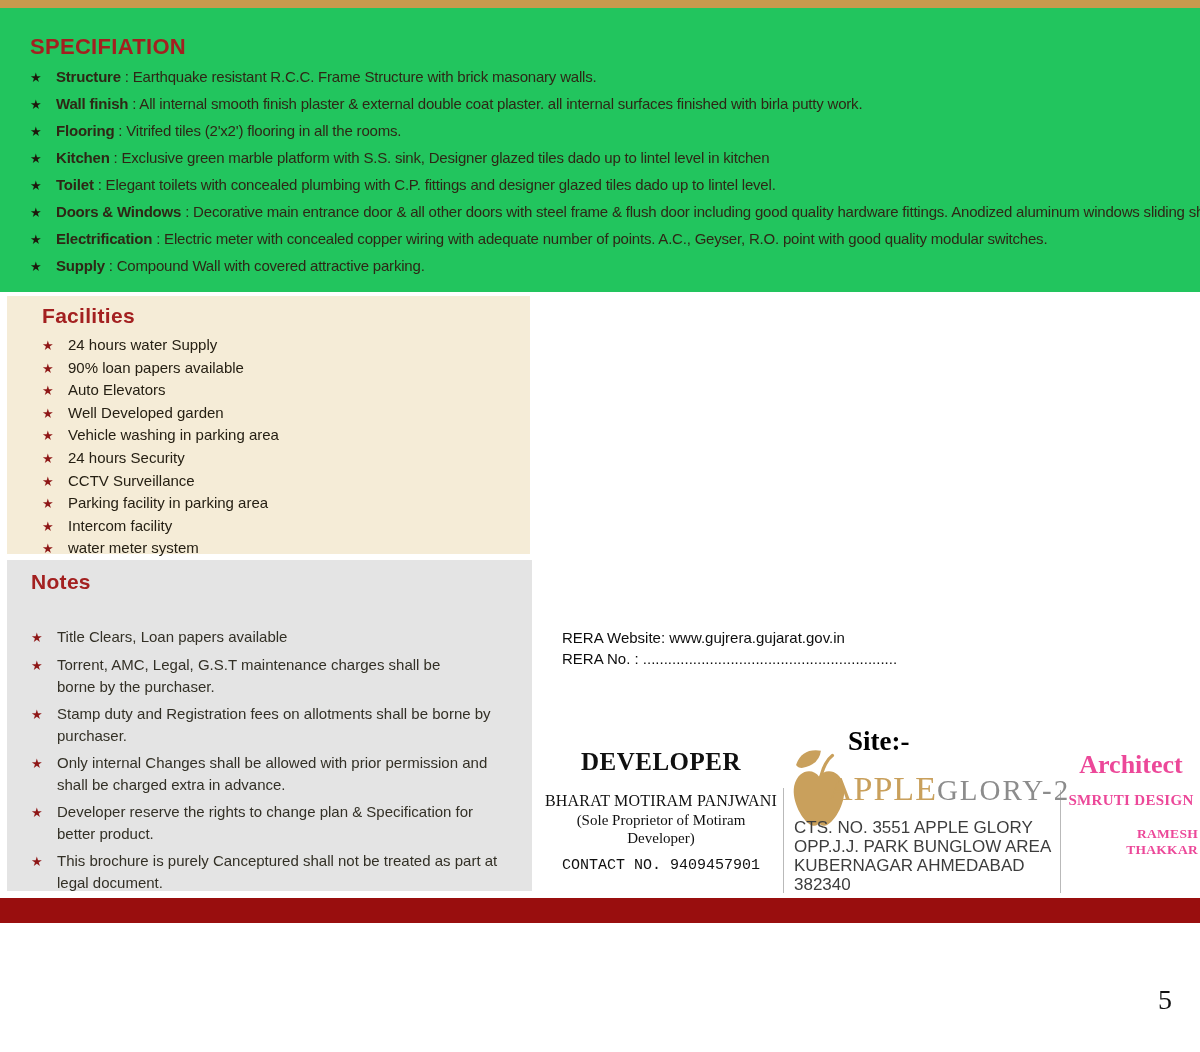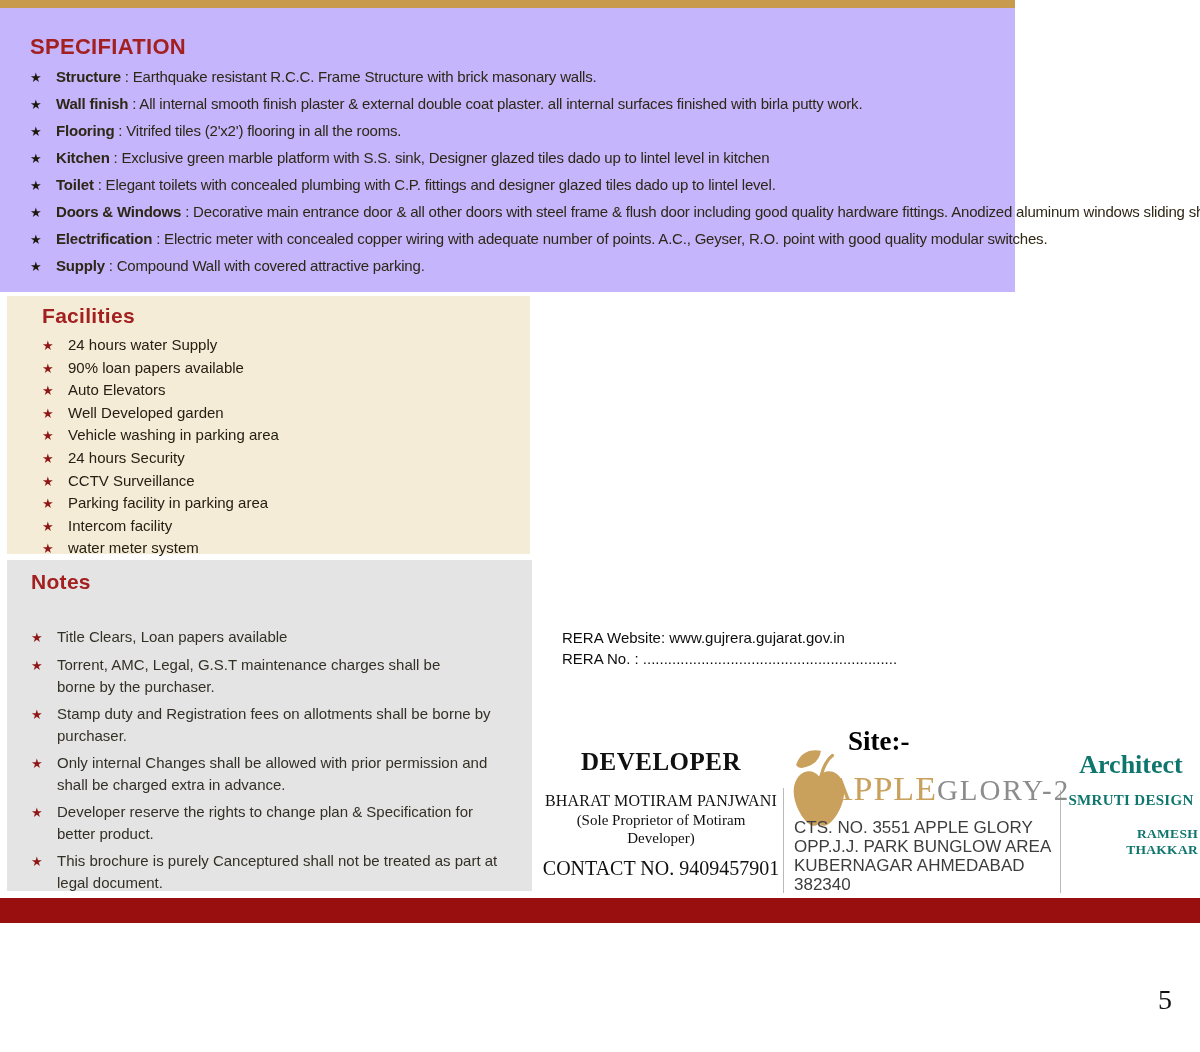--- a/index.html
+++ b/index.html
@@ -1,20 +1,20 @@
 <!DOCTYPE html>
 <html><head>
 <meta charset="utf-8">
 <style>
   html,body{margin:0;padding:0;background:#ffffff;}
   .page{position:relative;width:1200px;height:1052px;background:#ffffff;overflow:hidden;
         font-family:"Liberation Sans", sans-serif;}
 
   
-  .gold-band{position:absolute;left:0;top:0;width:1015px;height:292px;background:#c4b5fd;
+  .gold-band{position:absolute;left:0;top:0;width:1200px;height:292px;background:#22c55e;
              border-top:8px solid #c89a4d;box-sizing:border-box;padding:26px 0 0 30px;}
   .band-title{color:#a32020;font-size:22px;font-weight:bold;letter-spacing:.3px;margin:0 0 8px 0;}
   .spec-list .row{display:flex;align-items:baseline;height:27px;white-space:nowrap;
                   font-size:15px;color:#2e2715;letter-spacing:-0.2px;overflow:visible;}
   .spec-list .star{color:#1d180c;}
   .star{flex:0 0 26px;width:26px;font-size:13px;line-height:inherit;}
   .li-text b{font-weight:bold;}
 
   
   .facilities{position:absolute;left:7px;top:296px;width:523px;height:258px;background:#f5ecd7;
@@ -35,38 +35,38 @@
   
   .rera{position:absolute;left:562px;top:627px;font-weight:normal;font-size:15px;color:#0d0d0d;
         line-height:21px;}
 
   
   .developer{position:absolute;left:538px;top:748px;width:246px;text-align:center;
              font-family:"Liberation Serif", serif;color:#101010;}
   .dev-title{font-size:25px;font-weight:bold;letter-spacing:.5px;margin-bottom:16px;}
   .dev-name{font-size:16px;letter-spacing:.2px;margin-bottom:1px;}
   .dev-sub{font-size:15px;white-space:pre-line;line-height:18px;margin-bottom:10px;}
-  .dev-contact{font-size:20px;}
+  .dev-contact{font-size:15px;font-family:Liberation Mono, monospace;}
 
   .v-divider{position:absolute;width:1px;background:#b9b9b9;}
   .div1{left:783px;top:788px;height:105px;}
   .div2{left:1060px;top:790px;height:103px;}
 
   .site{position:absolute;left:790px;top:726px;width:268px;height:170px;}
   .site-label{position:absolute;left:58px;top:0;font-family:"Liberation Serif", serif;
               font-size:27px;font-weight:bold;color:#000000;}
   .apple-logo{position:absolute;left:0px;top:18px;width:58px;height:86px;}
   .brand{position:absolute;left:38px;top:44px;white-space:nowrap;font-family:"Liberation Serif", serif;}
   .brand-apple{font-size:34px;color:#c9a05c;letter-spacing:1px;}
   .brand-glory{font-size:29px;color:#8c8c8c;letter-spacing:2px;}
   .addr{position:absolute;left:4px;top:92px;font-size:17px;line-height:19px;color:#3d3d3d;
         font-family:"Liberation Sans", sans-serif;}
 
   .architect{position:absolute;left:1064px;top:750px;width:134px;text-align:center;
-             font-family:"Liberation Serif", serif;color:#0f766e;}
+             font-family:"Liberation Serif", serif;color:#ec4899;}
   .arch-title{font-size:26px;font-weight:bold;margin-bottom:12px;}
   .arch-firm{font-size:15px;font-weight:bold;letter-spacing:.3px;margin-bottom:17px;}
   .arch-person{font-size:13.5px;font-weight:bold;letter-spacing:.3px;text-align:right;}
 
   .red-bar{position:absolute;left:0;top:898px;width:1200px;height:25px;background:#990e0e;}
 
   .page-number{position:absolute;left:1158px;top:984px;font-family:"Liberation Serif", serif;
                font-size:28px;color:#111111;}
 </style>
 </head>

